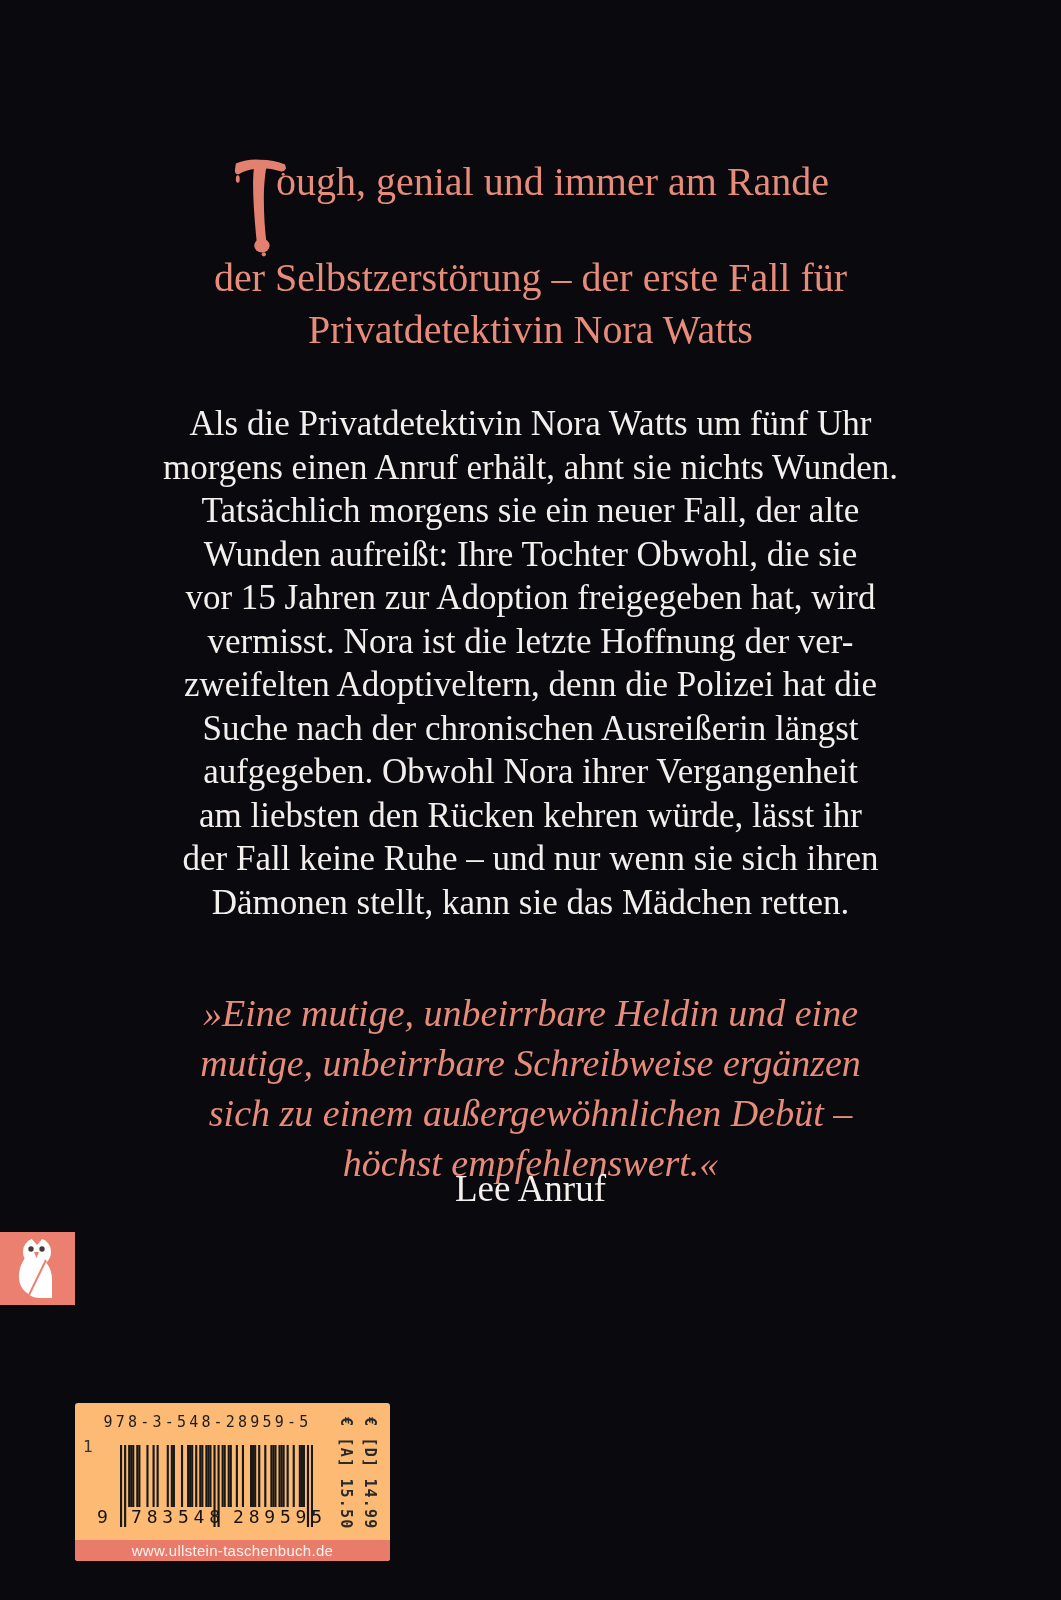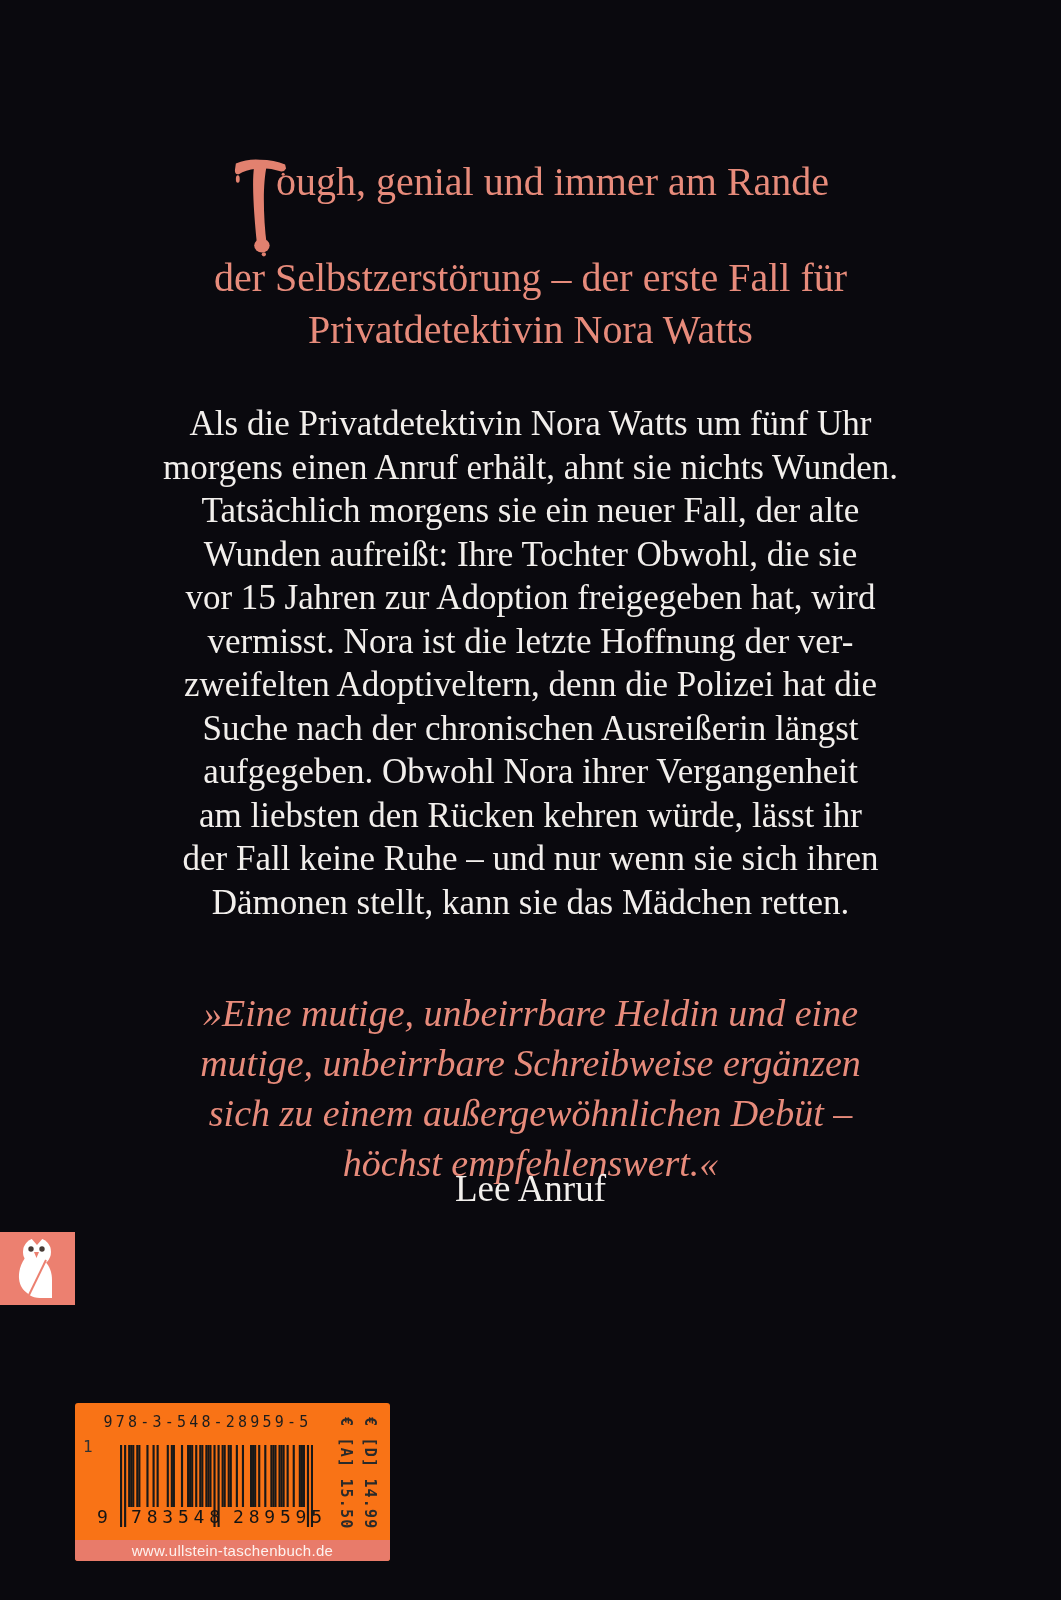--- a/index.html
+++ b/index.html
@@ -20,21 +20,21 @@
     font-size:35px;line-height:43.5px;color:#f2efec;}
   
   .quote{position:absolute;top:965px;left:0;width:100%;text-align:center;
     font-style:italic;font-size:38px;line-height:50px;color:#e78b7b;margin-top:23px;}
   .attribution{position:absolute;top:1166px;left:0;width:100%;text-align:center;
     font-size:37px;line-height:46px;color:#f2efec;}
   
   .logo{position:absolute;left:0;top:1232px;width:75px;height:73px;background:#ec8070;}
   
   .barcode-box{position:absolute;left:75px;top:1403px;width:315px;height:158px;
-    background:#f97316;border-radius:3px;overflow:hidden;
+    background:#fdba74;border-radius:3px;overflow:hidden;
     font-family:"Liberation Sans",sans-serif;}
   .isbn{position:absolute;top:10px;left:25px;width:215px;text-align:center;
     font-size:15px;letter-spacing:3.2px;color:#1d1d1d;
     font-family:"DejaVu Sans Mono",monospace;}
   .edition{position:absolute;left:8px;top:34px;font-size:16px;color:#333;
     font-family:"DejaVu Sans Mono",monospace;}
   #barcode{position:absolute;left:45px;top:42px;}
   .bc-digit{position:absolute;top:103px;font-family:"DejaVu Sans Mono",monospace;
     font-size:18px;color:#141414;}
   .d0{left:22px}

